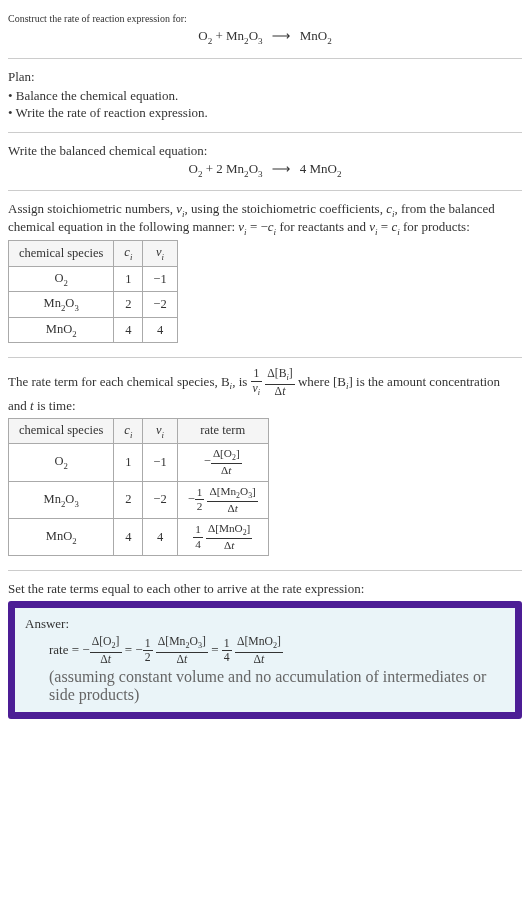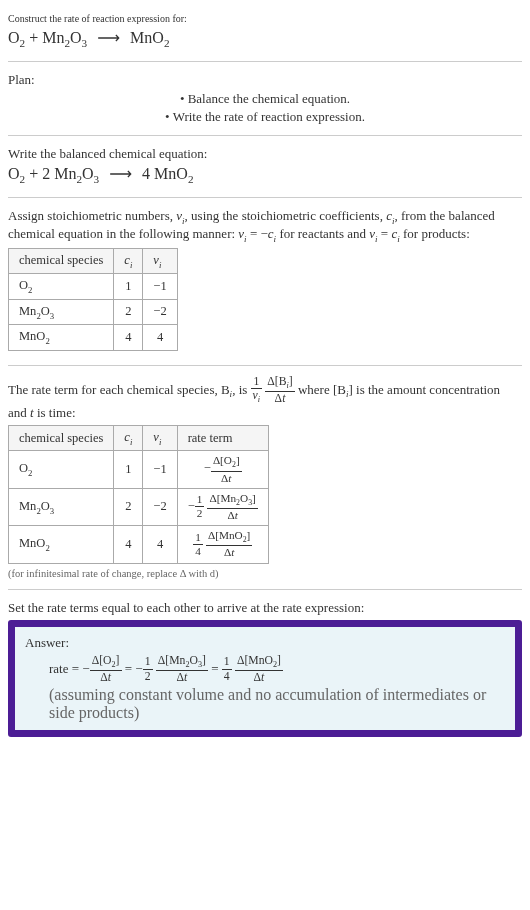--- a/index.html
+++ b/index.html
@@ -7,31 +7,31 @@
       font-family: Georgia, 'Times New Roman', serif;
       font-size: 13px;
       color: #333;
       background: #fff;
       width: 530px;
       padding: 8px;
     }
     .section { padding: 4px 0; }
     hr { border: none; border-top: 1px solid #ccc; margin: 6px 0; }
     .prompt { font-size: 10px; line-height: 1.4; }
-    .eq { font-size: 16px; padding: 2px 0; }
+    .eq { font-size: 13px; padding: 2px 0; text-align: center; }
     sub { font-size: 0.7em; vertical-align: sub; }
     .arrow { display: inline-block; margin: 0 6px; }
-    .plan-list { margin-top: 2px; text-align: center; }
+    .plan-list { margin-top: 2px; }
     .plan-list div { line-height: 1.35; }
     table { border-collapse: collapse; margin: 4px 0; }
     table td, table th {
       border: 1px solid #aaa;
       padding: 4px 10px;
       font-size: 12.5px;
-      text-align: left;
+      text-align: center;
       font-weight: normal;
     }
     table th { background: #f5f5f5; }
     .frac {
       display: inline-block;
       vertical-align: middle;
       text-align: center;
       font-size: 0.9em;
       line-height: 1;
     }
@@ -150,21 +150,20 @@
       <td>MnO<sub>2</sub></td>
       <td class="center-col">4</td>
       <td class="center-col">4</td>
       <td class="center-col">
         <span class="frac"><span class="num">1</span><span class="den">4</span></span>
         <span class="frac"><span class="num">Δ[MnO<sub>2</sub>]</span><span class="den">Δ<span class="ital">t</span></span></span>
       </td>
     </tr>
   </tbody>
     </table>
-  <div class="small-note">(for infinitesimal rate of change, replace Δ with d)</div>
 </div>
 
 <hr>
 
 <div class="section">
   <div>Set the rate terms equal to each other to arrive at the rate expression:</div>
   <div class="answer-box">
     <div class="label">Answer:</div>
     <div class="rate">
       rate =

